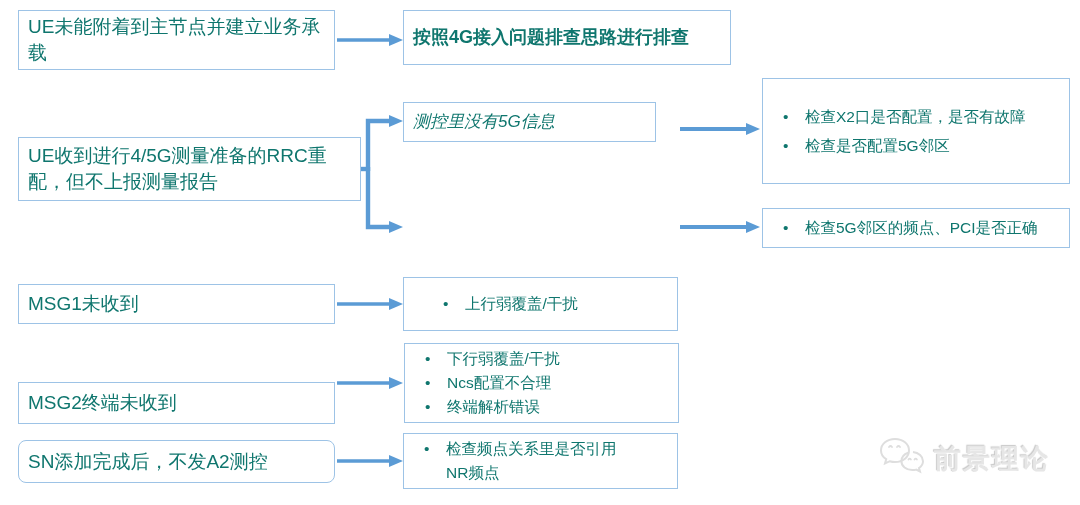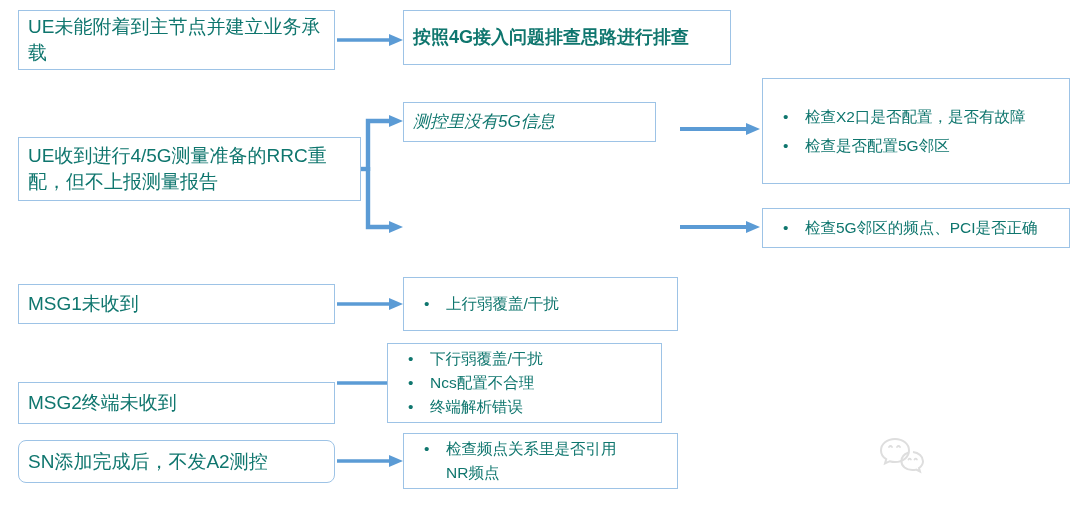--- a/index.html
+++ b/index.html
@@ -123,27 +123,27 @@
 
   <div class="node mid-col" style="left:403px; top:10px; width:328px; height:55px;font-weight:bold;">
     <div class="txt">按照4G接入问题排查思路进行排查</div>
   </div>
 
   <div class="node small" style="left:403px; top:102px; width:253px; height:40px;font-style:italic;">
     <div class="txt">测控里没有5G信息</div>
   </div>
 
 
-  <div class="node" style="left:403px; top:277px; width:275px; height:54px;">
+  <div class="node" style="left:403px; top:277px; width:275px; height:54px;padding-left:19px;">
     <ul class="checklist normal">
       <li>上行弱覆盖/干扰</li>
     </ul>
   </div>
 
-  <div class="node" style="left:387px; top:343px; width:275px; height:80px;">
+  <div class="node" style="left:404px; top:343px; width:275px; height:80px;">
     <ul class="checklist normal">
       <li>下行弱覆盖/干扰</li>
       <li>Ncs配置不合理</li>
       <li>终端解析错误</li>
     </ul>
   </div>
 
   <div class="node" style="left:403px; top:433px; width:275px; height:56px;">
     <ul class="checklist normal wrap">
       <li>检查频点关系里是否引用NR频点</li>
@@ -171,15 +171,16 @@
           <path d="M35,16 C40.6,16.6 45,20.5 45,25.2 C45,28 43.4,30.4 41,32 L42,35.5 L38.2,33.6 C37,33.9 35.6,34.1 34.2,34.1 C28.2,34.1 23.4,30.2 23.4,25.2 C23.4,21.4 26.2,18.2 30.2,16.8"></path>
         </g>
         <g stroke="#dedede" stroke-width="1.8" fill="none" stroke-linecap="round">
           <path d="M11,11 q1.5,-2 3,0"></path>
           <path d="M19,11 q1.5,-2 3,0"></path>
           <path d="M30.5,23.5 q1.2,-1.6 2.4,0"></path>
           <path d="M36.5,23.5 q1.2,-1.6 2.4,0"></path>
         </g>
       </svg>
     </span>
+    <span class="wm-text">前景理论</span>
   </div>
 
 </div>
 
 </body></html>

